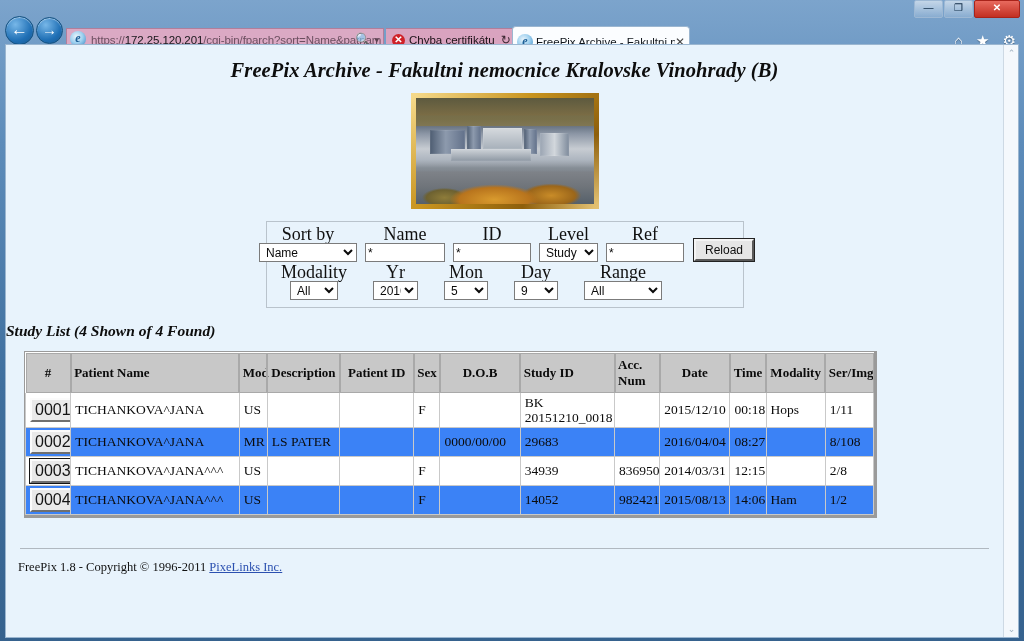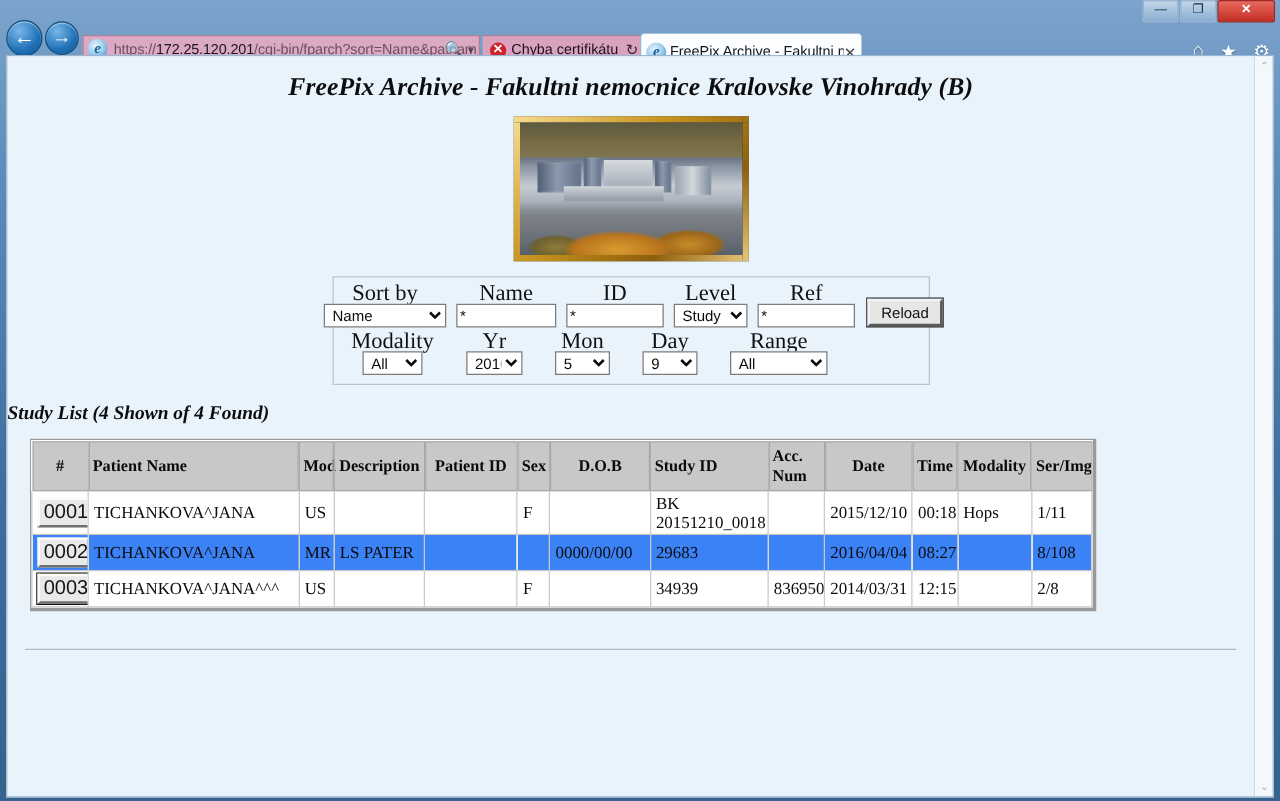--- a/index.html
+++ b/index.html
@@ -605,25 +605,43 @@
               <td></td>
               <td>F</td>
               <td></td>
               <td>34939</td>
               <td>836950</td>
               <td>2014/03/31</td>
               <td>12:15</td>
               <td></td>
               <td>2/8</td>
             </tr>
+            <tr class="alt">
+              <td class="num-cell"><button class="row-btn">0004</button></td>
+              <td>TICHANKOVA^JANA^^^</td>
+              <td>US</td>
+              <td></td>
+              <td></td>
+              <td>F</td>
+              <td></td>
+              <td>14052</td>
+              <td>982421</td>
+              <td>2015/08/13</td>
+              <td>14:06</td>
+              <td>Ham</td>
+              <td>1/2</td>
+            </tr>
           </tbody>
         </table>
       </div>
 
       <div id="footer-divider"></div>
+      <div id="footer">
+        <span>FreePix 1.8 - Copyright © 1996-2011 </span><a id="footer-link" href="#">PixeLinks Inc.</a>
+      </div>
     </div>
 
     <div id="scrollbar">
       <div class="sb-arrow">⌃</div>
       <div class="sb-arrow bottom">⌄</div>
     </div>
   </div>
 </div>
 
 </body></html>

